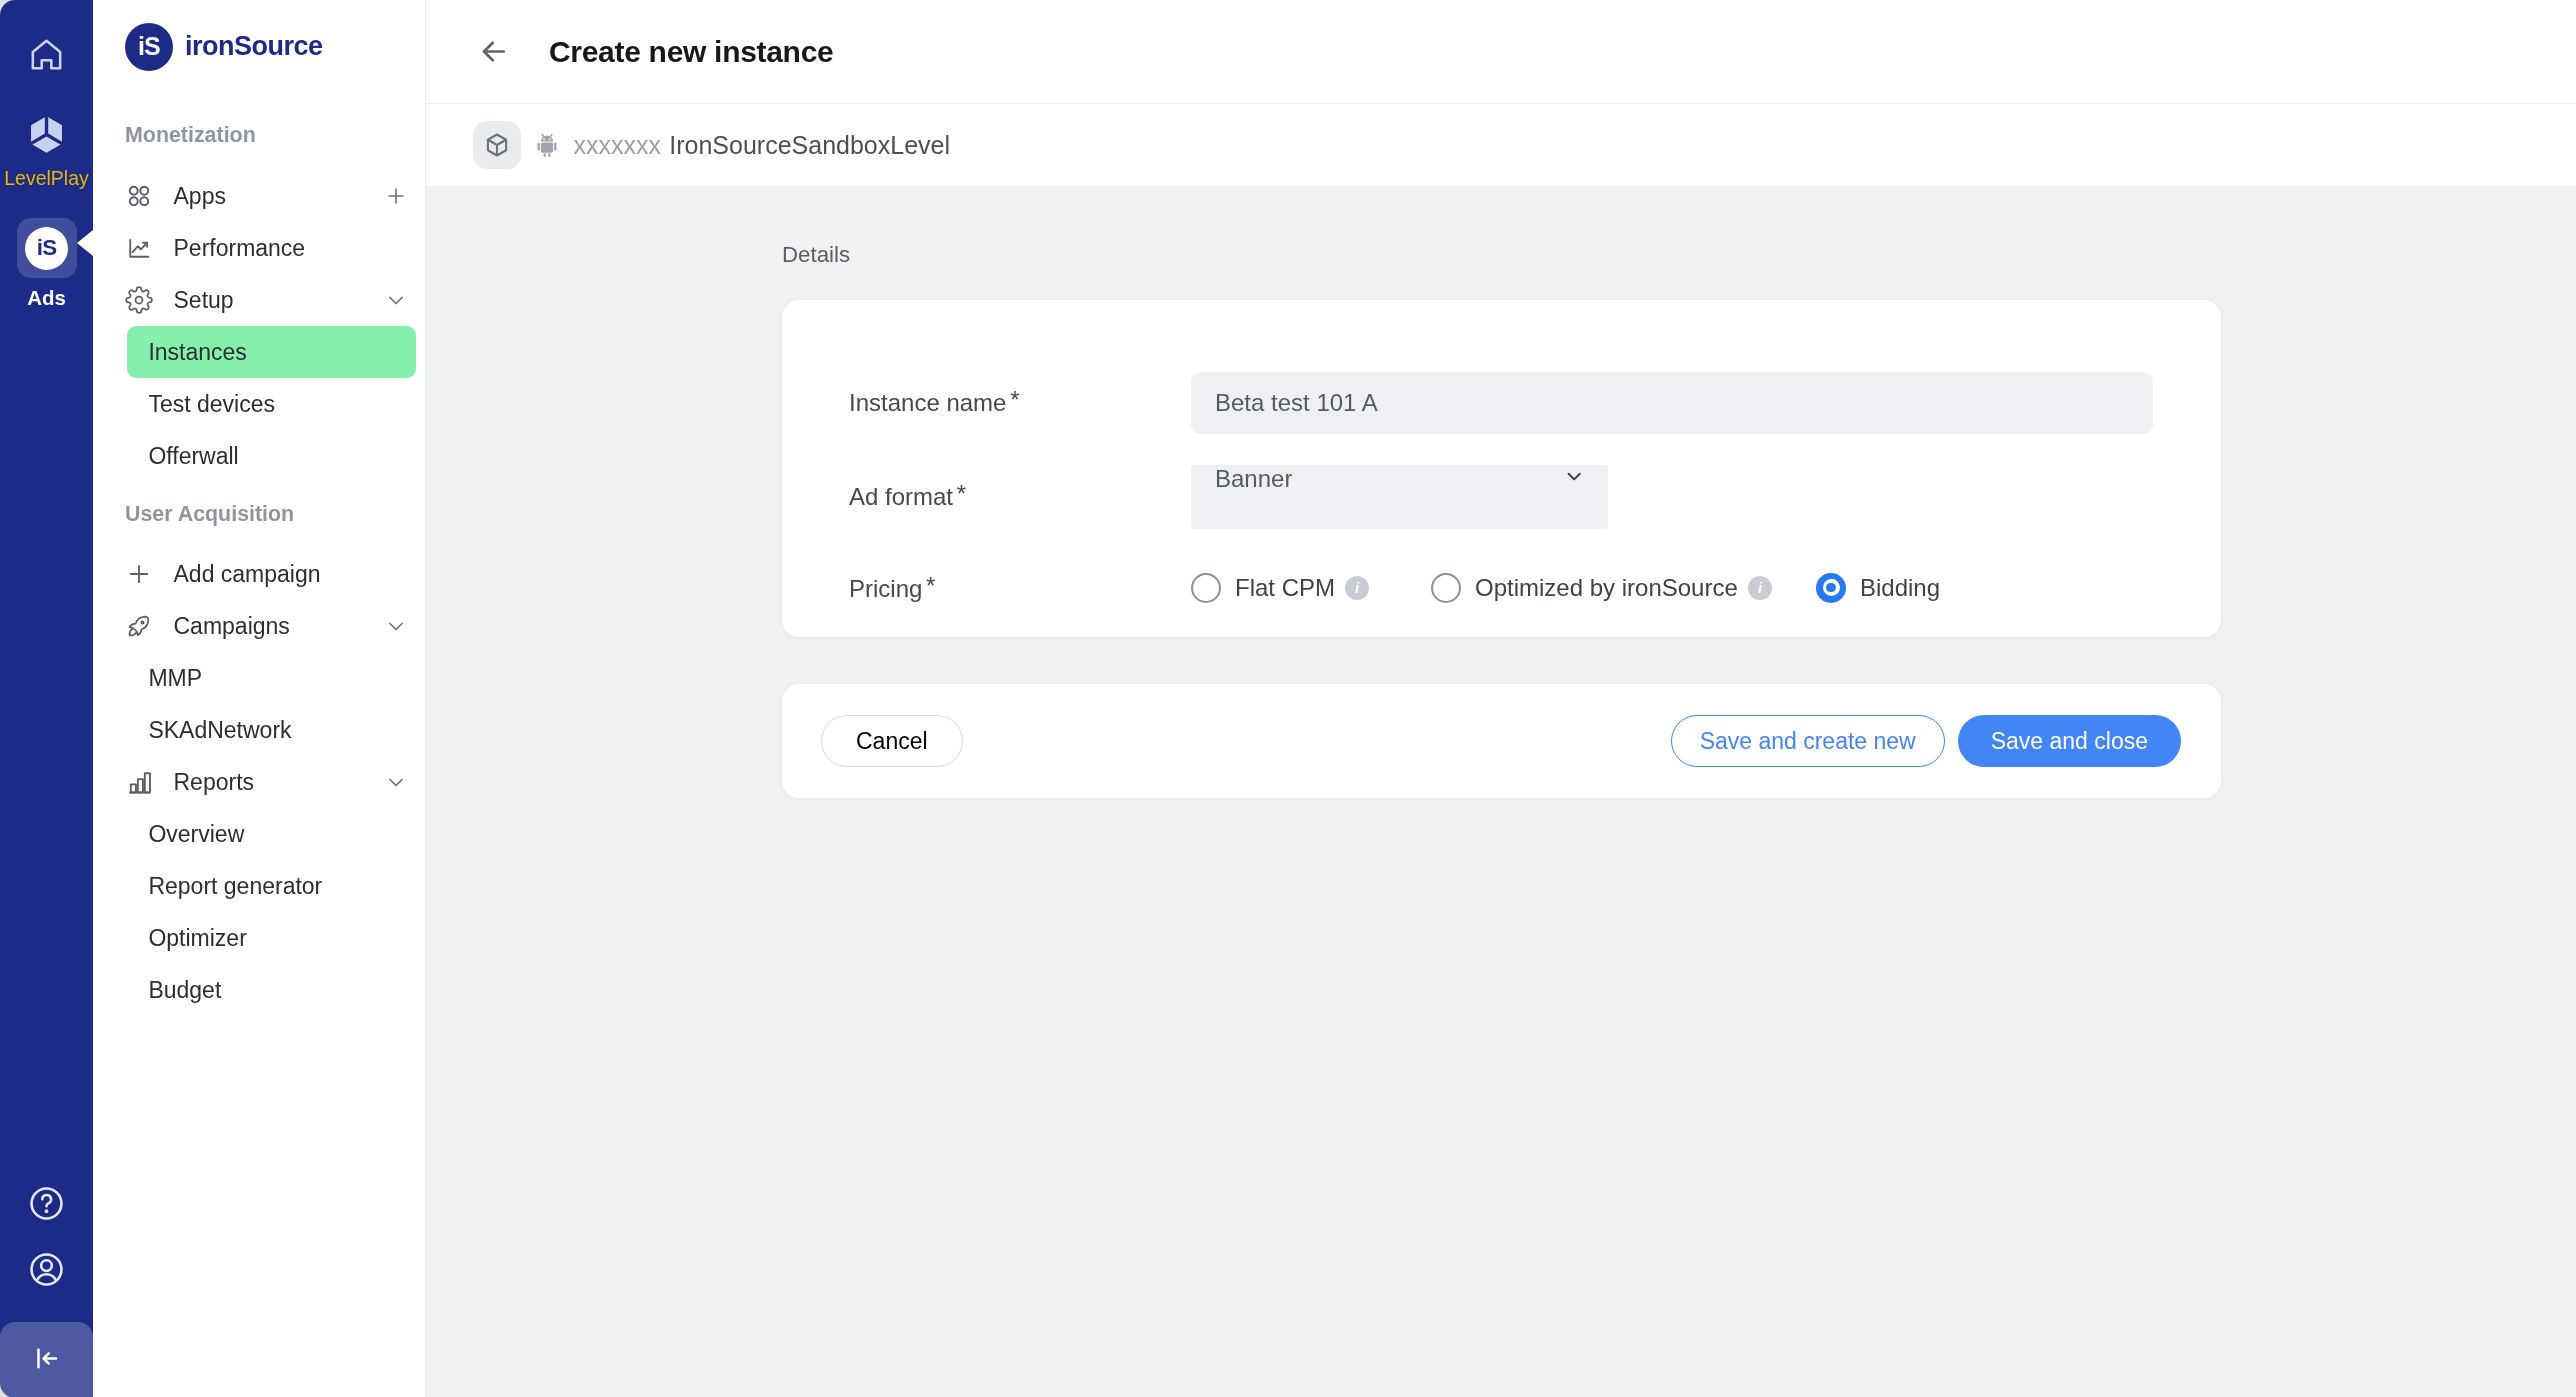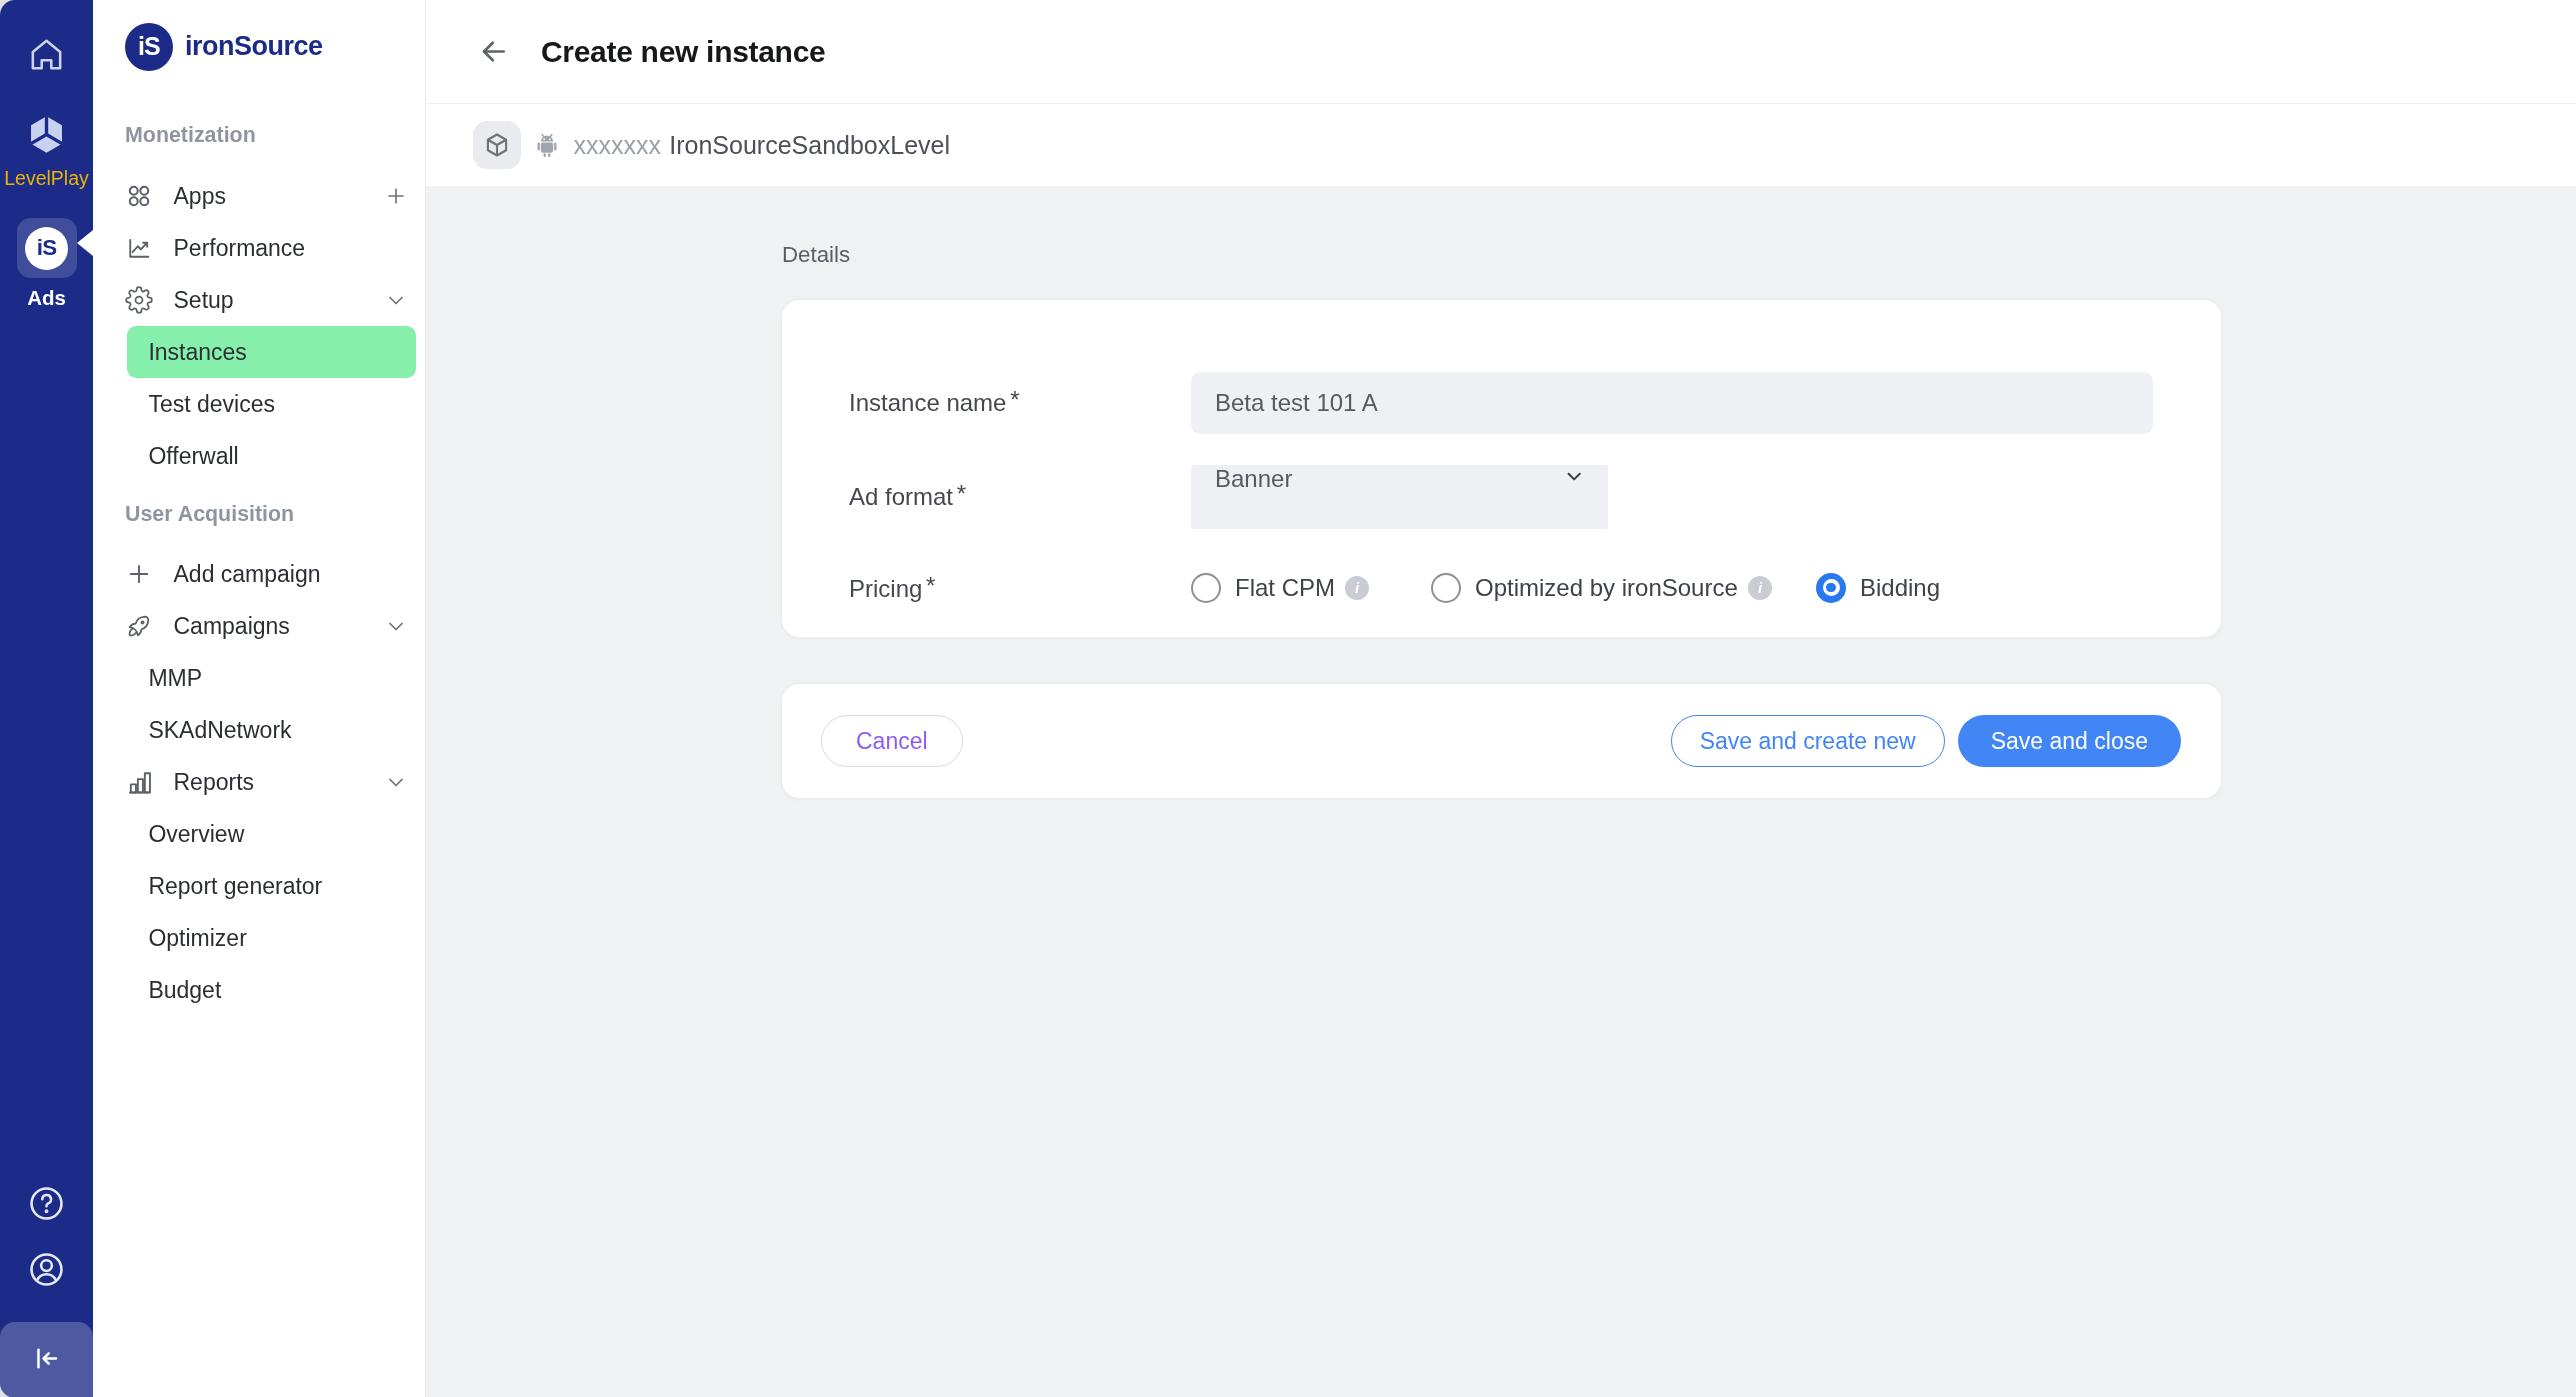--- a/index.html
+++ b/index.html
@@ -80,21 +80,21 @@
   .radio{width:30px;height:30px;border-radius:50%;background:#fff;border:2.8px solid #8a9098;flex:0 0 30px;}
   .radio.on{border:none;background:#2879f0;display:flex;align-items:center;justify-content:center;}
   .radio.on .r-ring{width:17px;height:17px;border-radius:50%;background:#fff;display:flex;align-items:center;justify-content:center;}
   .radio.on .r-dot{width:9.3px;height:9.3px;border-radius:50%;background:#2879f0;}
   .radio-label{margin-left:14px;font-size:24px;color:#3e4249;}
   .info-dot{width:24px;height:24px;border-radius:50%;background:#c9cdd3;color:#fff;margin-left:10.2px;
             display:flex;align-items:center;justify-content:center;font-size:15px;font-weight:bold;font-style:italic;}
 
   .actions-card{height:114px;margin-top:47px;display:flex;align-items:center;padding:0 40px 0 39px;}
   .btn{height:52px;border-radius:26px;font-family:"Liberation Sans",sans-serif;font-size:23px;cursor:pointer;display:flex;align-items:center;}
-  .btn-cancel{padding:0 34px;background:#fff;border:1.9px solid #d8dadd;color:#8b5cf6;}
+  .btn-cancel{padding:0 34px;background:#fff;border:1.9px solid #d8dadd;color:#000000;}
   .right-actions{margin-left:auto;display:flex;gap:13px;}
   .btn-outline-blue{padding:0 28px;background:#fff;border:1.9px solid #4285f4;color:#4285f4;}
   .btn-blue{padding:0 33px;background:#4285f4;border:none;color:#fff;}
 </style>
 </head>
 <body>
 
 <div class="page">
 
   <aside class="rail">
@@ -265,21 +265,21 @@
 
   <main class="main">
 
     <header class="page-header">
       <button class="back-btn">
         <svg viewBox="0 0 24 24" fill="none" stroke="currentColor" stroke-width="1.8" stroke-linecap="round" stroke-linejoin="round">
             <path d="M19 12H5.5"></path>
             <path d="M11.5 6 5.5 12l6 6"></path>
           </svg>
       </button>
-      <h1 class="page-title" style="margin:0;">Create new instance</h1>
+      <h1 class="page-title" style="margin:8px;">Create new instance</h1>
     </header>
 
     <div class="app-bar">
       <span class="app-badge">
         <svg viewBox="0 0 24 24" fill="none" stroke="currentColor" stroke-width="1.8" stroke-linejoin="round">
             <path d="M12 3l7.8 4.5v9L12 21l-7.8-4.5v-9L12 3z"></path>
             <path d="M12 12l7.8-4.5M12 12 4.2 7.5M12 12v9"></path>
           </svg>
       </span>
       <span class="android-ico">

